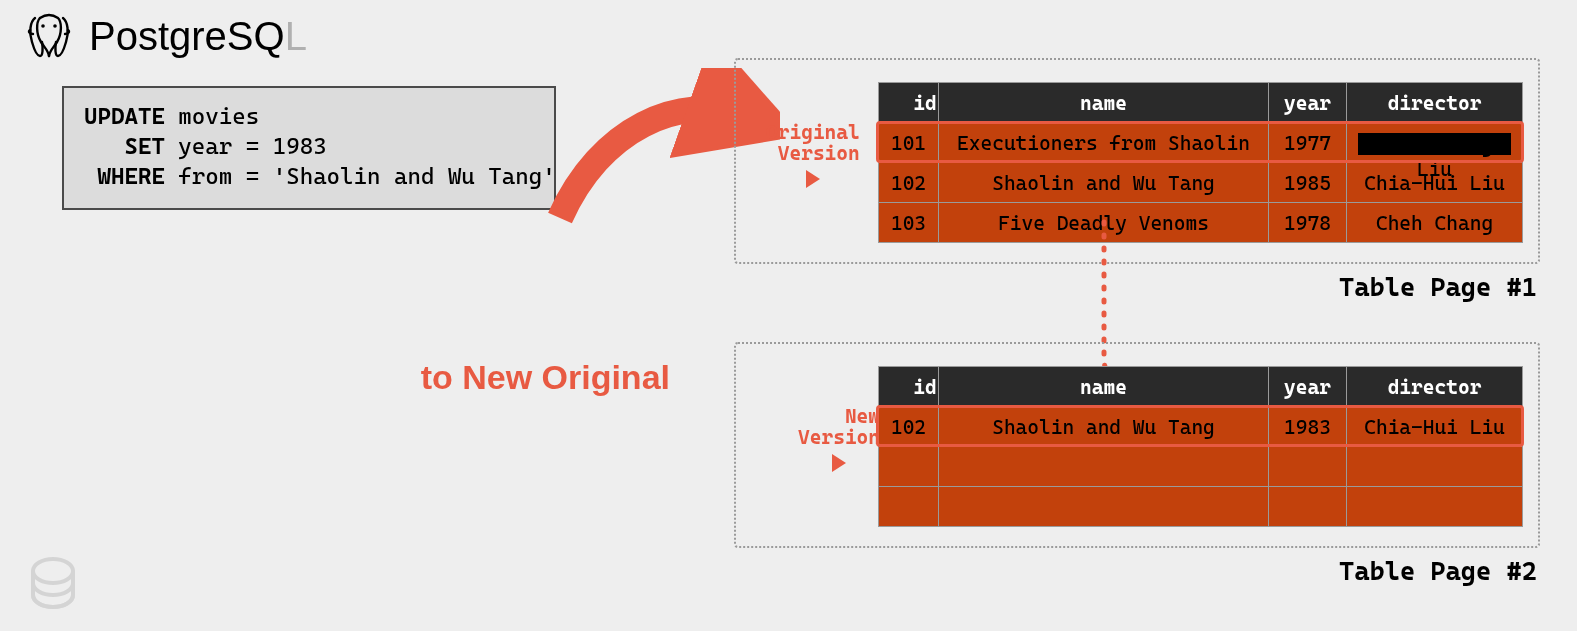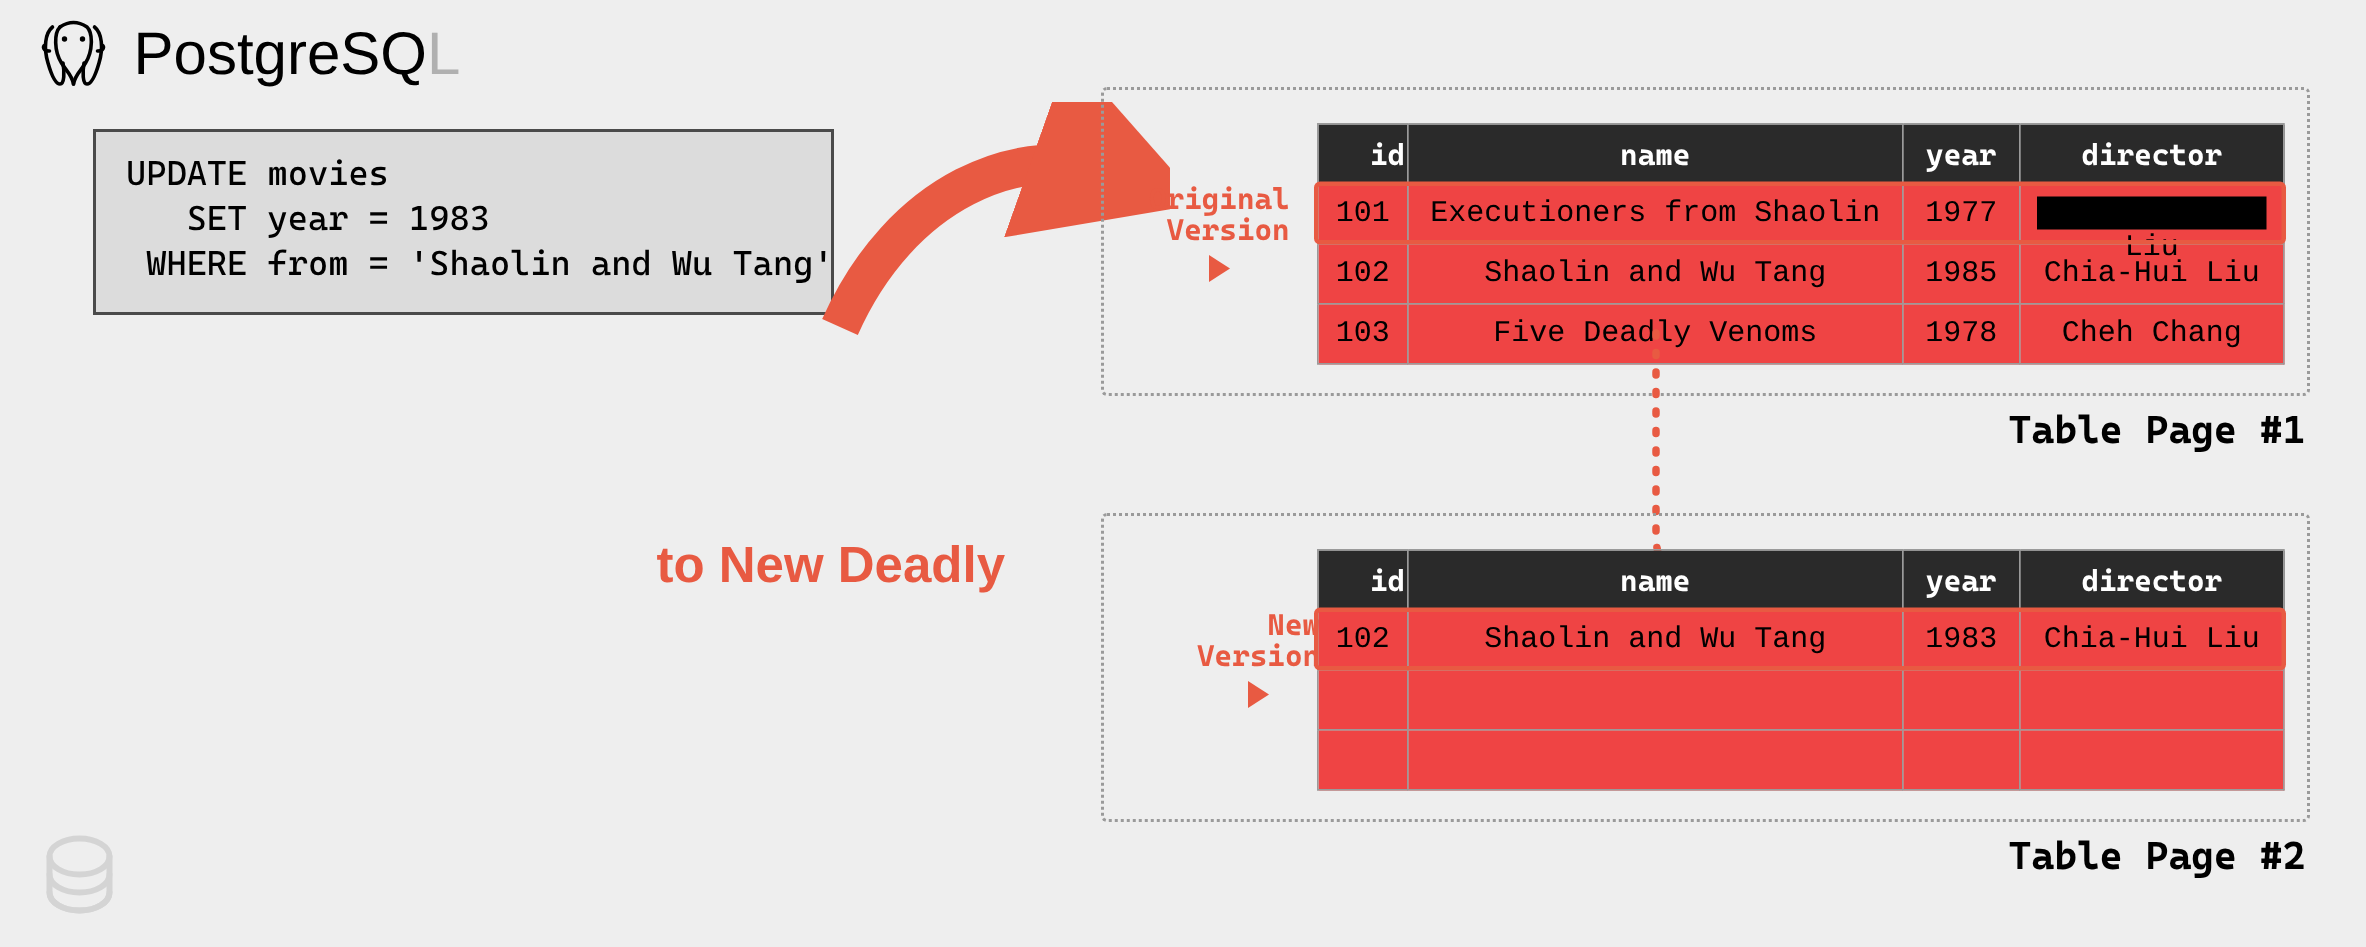--- a/index.html
+++ b/index.html
@@ -38,21 +38,21 @@
     left: 62px;
     top: 86px;
     width: 494px;
     background: #dcdcdc;
     border: 2px solid #4a4a4a;
     padding: 14px 20px 16px 20px;
     font-size: 23px;
     line-height: 1.3;
     white-space: pre;
   }
-  .kw { font-weight: 400; margin-top: 40px; }
+  .kw { font-weight: 700; margin-top: 40px; }
 
   
   .headline {
     position: absolute;
     left: 190px;
     top: 316px;
     width: 480px;
     text-align: right;
     color: #e85a42;
     font-family: "Segoe UI", "Helvetica Neue", Arial, sans-serif;
@@ -92,23 +92,22 @@
     text-align: center;
     vertical-align: middle;
   }
   .tbl th {
     background: #2a2a2a;
     color: #fff;
     font-weight: 700;
     height: 40px;
   }
   .tbl td {
-    background: #ef4444;
+    background: #c2410c;
     height: 40px;
-    font-family: Liberation Mono, monospace;
   }
   .col-id   { width: 60px; padding-left: 34px; }
   .col-name { width: 330px; }
   .col-year { width: 78px; }
   .col-dir  { width: 176px; }
 
   .cell-blackout {
     display: inline-block;
     background: #000;
     color: #000;
@@ -200,21 +199,21 @@
   <defs>
     <marker id="head" orient="auto" markerWidth="5" markerHeight="5" refX="2.2" refY="2.5">
       <path d="M0,0 L0,5 L4.5,2.5 Z" fill="#e85a42"></path>
     </marker>
   </defs>
   <path d="M20,150 C60,60 140,25 205,48" fill="none" stroke="#e85a42" stroke-width="26" marker-end="url(#head)"></path>
 </svg>
 
 <div class="headline">
   <br>
-  <span>to New Deadly</span>
+  <span>to New Original</span>
 </div>
 
 <div class="page page1">
   <div class="side-label lab1">
     <span class="txt" style="white-space:pre;">Original
 Version</span>
     <span class="tri-right"></span>
   </div>
   <table class="tbl">
     <thead>

